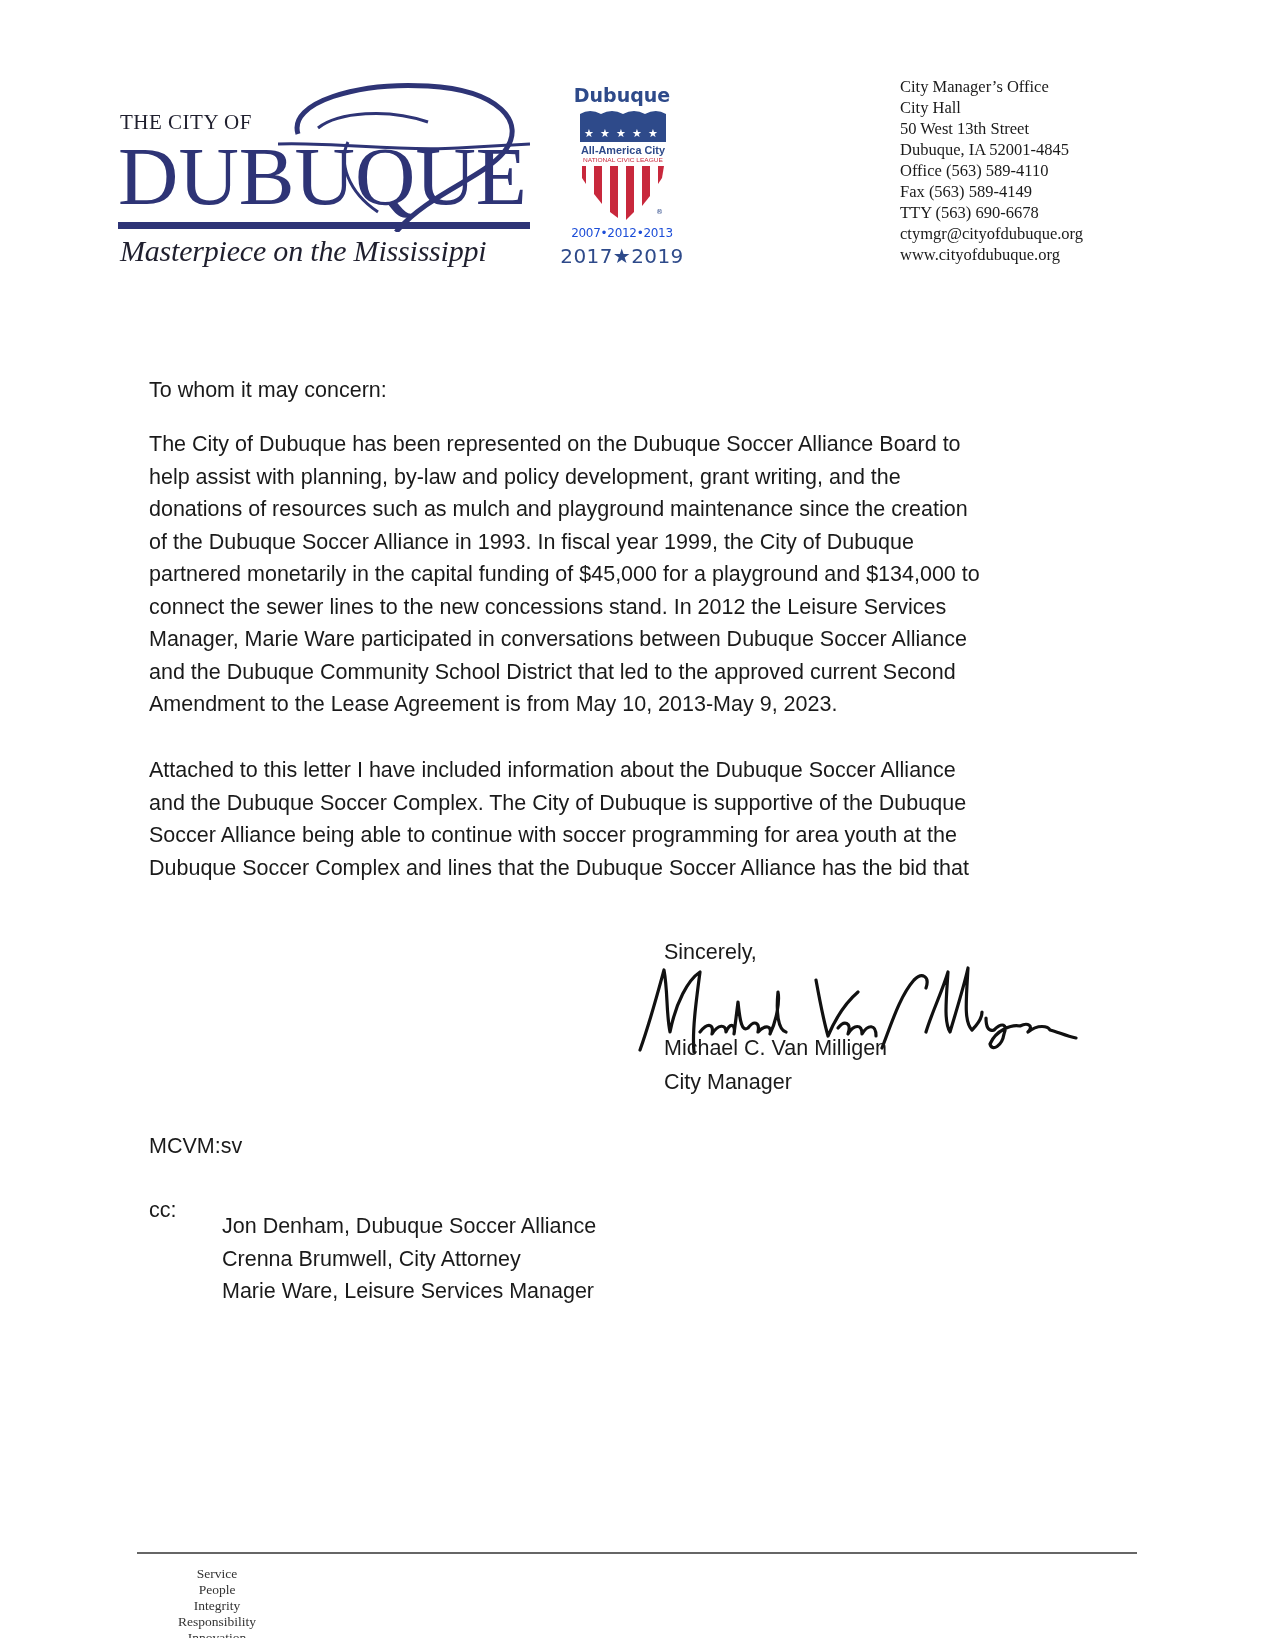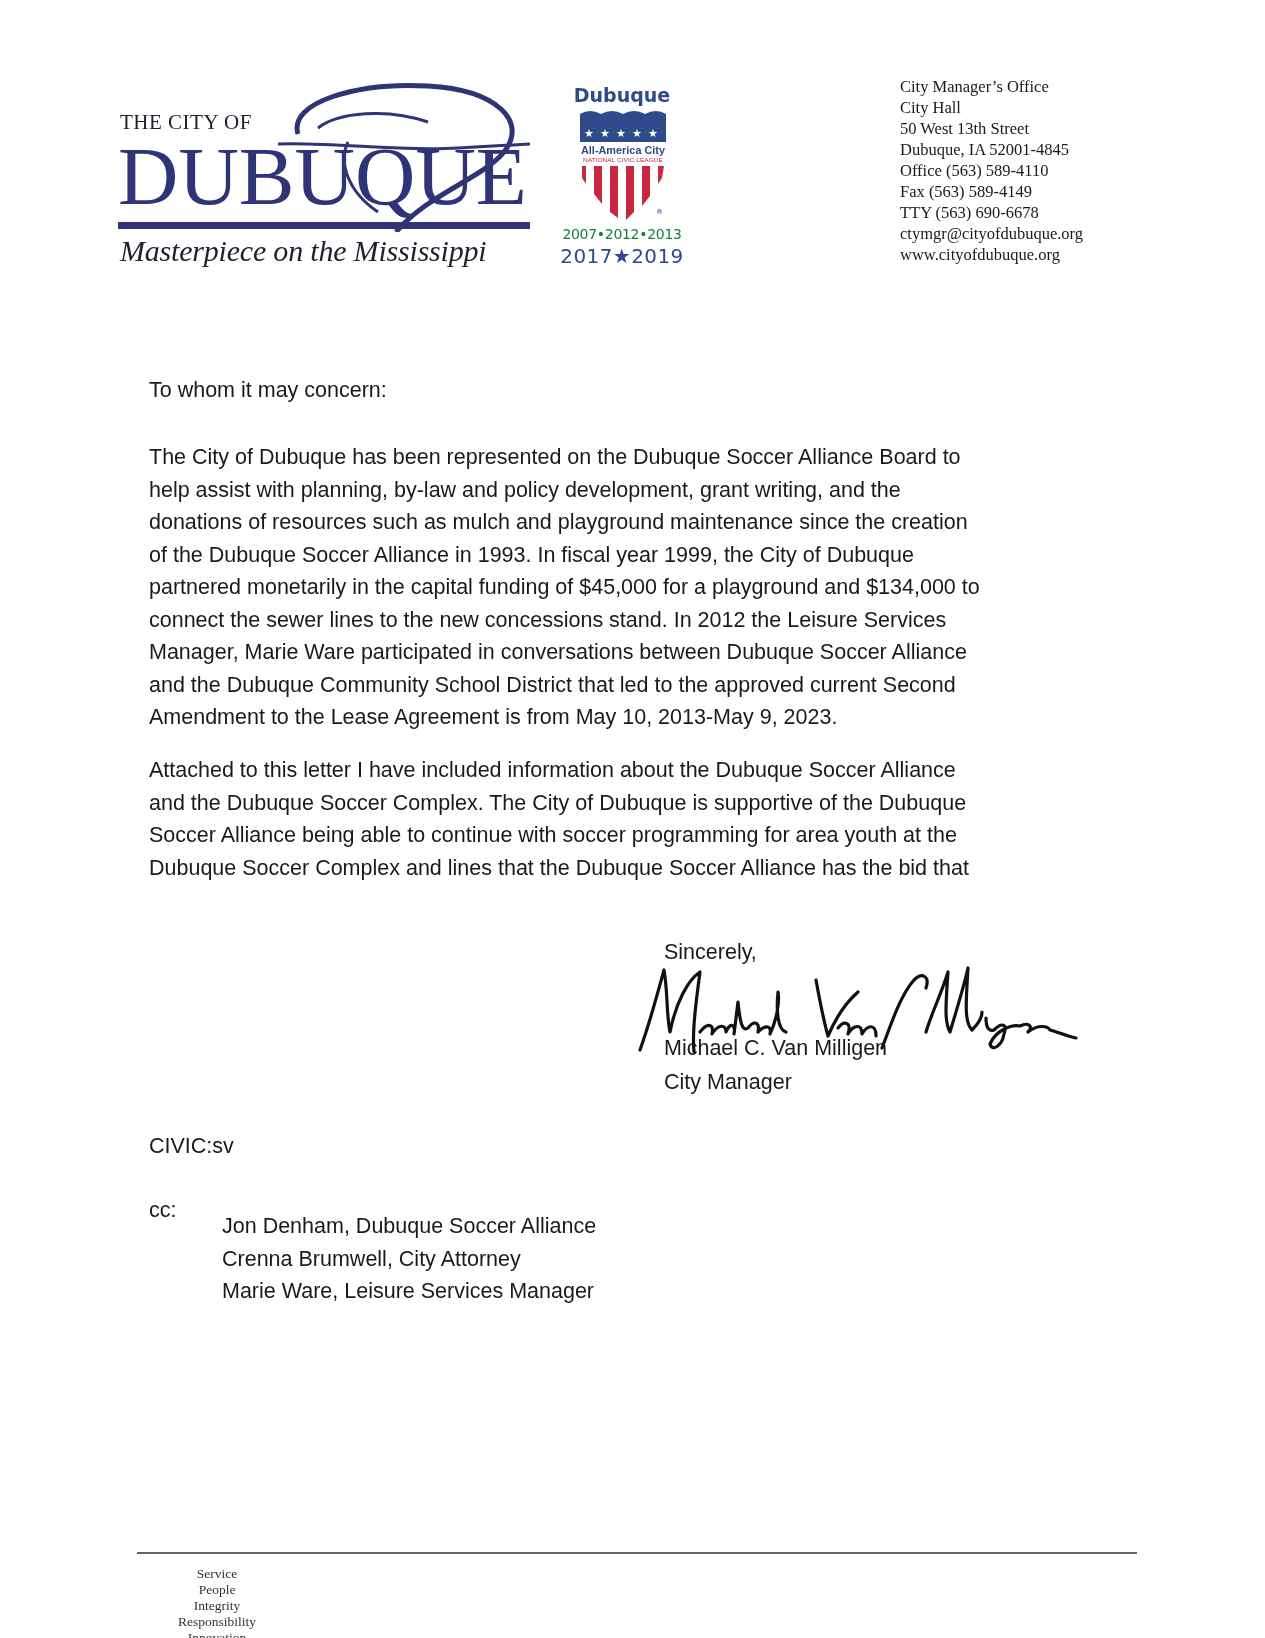--- a/index.html
+++ b/index.html
@@ -11,33 +11,33 @@
     .logo .city-of { position: absolute; left: 2px; top: 28px; font-family: "Liberation Serif", serif; font-size: 21px; letter-spacing: 0.5px; color: #1f1f2e; white-space: nowrap; }
     .logo .dubuque { position: absolute; left: 0px; top: 54px; font-family: "Liberation Serif", serif; font-size: 82px; line-height: 82px; color: #2e3476; letter-spacing: 0px; white-space: nowrap; transform: scaleX(1.02); transform-origin: left; }
     .logo .rule-bottom { position: absolute; left: 0; top: 140px; width: 412px; height: 7px; background: #2e3476; }
     .logo .swoosh { position: absolute; left: 160px; top: 0px; width: 260px; height: 150px; }
     .logo .tagline { position: absolute; left: 2px; top: 152px; font-family: "Liberation Serif", serif; font-style: italic; font-size: 30px; color: #1f1f2e; white-space: nowrap; letter-spacing: -0.2px; }
 
     
     .badge { left: 558px; top: 84px; width: 128px; height: 190px; text-align: center; }
     .badge .b-title { position: absolute; left: 0; width: 128px; top: 0; font-family: "DejaVu Sans", sans-serif; font-weight: bold; font-size: 19px; color: #2e4a8a; }
     .badge svg { position: absolute; left: 22px; top: 24px; }
-    .badge .b-years1 { position: absolute; left: 0; width: 128px; top: 142px; font-family: "DejaVu Sans", sans-serif; font-size: 14px; color: #15803d; white-space: nowrap; letter-spacing: -0.3px; }
+    .badge .b-years1 { position: absolute; left: 0; width: 128px; top: 142px; font-family: "DejaVu Sans", sans-serif; font-size: 12px; color: #1d4ed8; white-space: nowrap; letter-spacing: -0.3px; }
     .badge .b-years2 { position: absolute; left: 0; width: 128px; top: 160px; font-family: "DejaVu Sans", sans-serif; font-size: 20px; color: #2e4a8a; white-space: nowrap; letter-spacing: 0.4px; }
 
     
     .address { left: 900px; top: 76px; font-family: "Liberation Serif", serif; font-size: 16.5px; line-height: 21px; color: #1a1a1a; }
     .address div { white-space: nowrap; }
 
     
     .body-text { font-family: "Liberation Sans", sans-serif; font-size: 21.5px; color: #1a1a1a; white-space: nowrap; }
     .salutation { left: 149px; top: 378px; }
     .para { left: 149px; line-height: 32.5px; }
     .para div { white-space: nowrap; }
-    .para1 { top: 441px; }
+    .para1 { top: 428px; }
     .para2 { top: 754px; }
 
     
     .closing { left: 664px; top: 940px; }
     .signature { left: 630px; top: 962px; width: 470px; height: 110px; }
     .signer-name { left: 664px; top: 1036px; }
     .signer-title { left: 664px; top: 1070px; }
 
     
     .initials { left: 149px; top: 1134px; }
@@ -142,21 +142,21 @@
 
     <path d="M252 86 C 262 60, 270 34, 284 18 C 292 10, 300 14, 296 26"></path>
 
     <path d="M296 70 C 302 50, 312 30, 318 10 C 316 40, 314 60, 320 70 C 326 50, 334 24, 338 6 C 336 40, 334 60, 342 68 C 350 60, 352 54, 352 50 M356 56 C 356 64, 358 70, 364 68 C 372 60, 378 62, 374 72 C 372 84, 362 90, 360 82 C 366 68, 382 62, 390 64 C 398 60, 404 64, 398 70 C 408 62, 418 64, 420 68 C 428 70, 436 74, 446 76"></path>
   </g>
 </svg>
 
 <div class="abs body-text signer-name">Michael C. Van Milligen</div>
 <div class="abs body-text signer-title">City Manager</div>
 
-<div class="abs body-text initials">CIVIC:sv</div>
+<div class="abs body-text initials">MCVM:sv</div>
 <div class="abs body-text cc-label">cc:</div>
 <div class="abs body-text cc-list">
   <div>Jon Denham, Dubuque Soccer Alliance</div>
   <div>Crenna Brumwell, City Attorney</div>
   <div>Marie Ware, Leisure Services Manager</div>
 </div>
 
 <div class="abs footer-rule"></div>
 <div class="abs footer-values">
   <span>Service</span>

